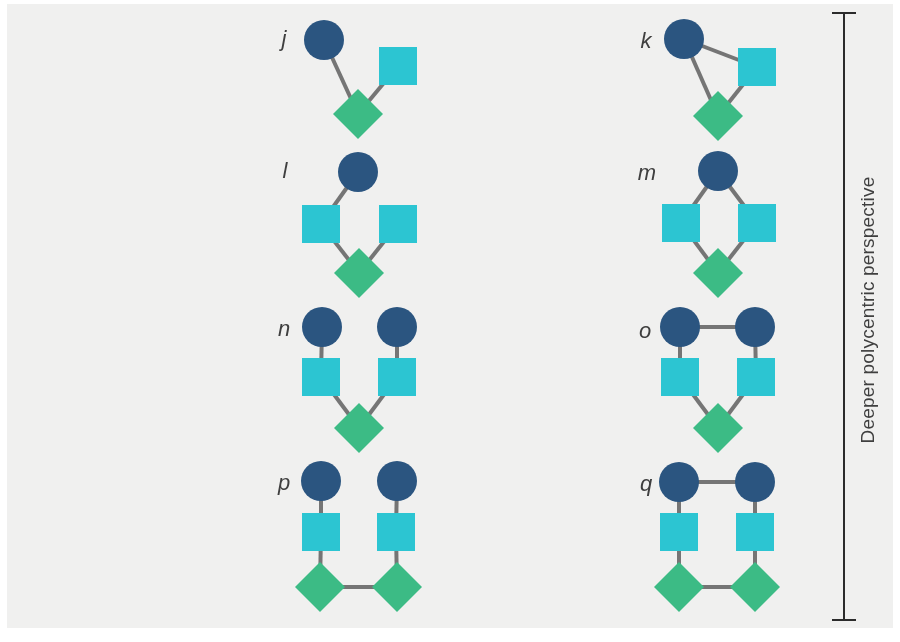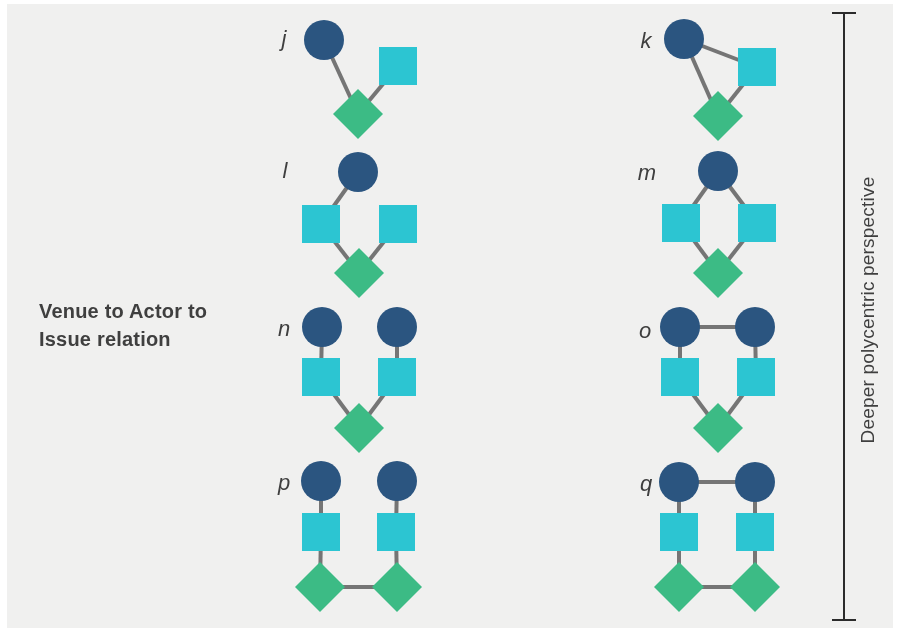--- a/index.html
+++ b/index.html
@@ -139,19 +139,15 @@
         <circle cx="679" cy="482" r="20" fill="#2b5580"></circle>
         <circle cx="755" cy="482" r="20" fill="#2b5580"></circle>
         <rect x="660" y="513" width="38" height="38" fill="#2cc5d2"></rect>
         <rect x="736" y="513" width="38" height="38" fill="#2cc5d2"></rect>
         <polygon points="679,562 704,587 679,612 654,587" fill="#3cbb85"></polygon>
         <polygon points="755,562 780,587 755,612 730,587" fill="#3cbb85"></polygon>
         <text x="646" y="483" text-anchor="middle" dominant-baseline="central" font-size="22" font-style="italic" font-family="&quot;Liberation Sans&quot;, sans-serif" fill="#3f3f3f">q</text>
       </g>
     </svg>
 
-  <div class="left-title" style="color: rgb(63, 63, 63);">
-    <div>Venue to Actor to</div>
-    <div>Issue relation</div>
-  </div>
 
   <div class="vertical-label" style="color: rgb(63, 63, 63);">Deeper polycentric perspective</div>
 </div>
 
 </body></html>

